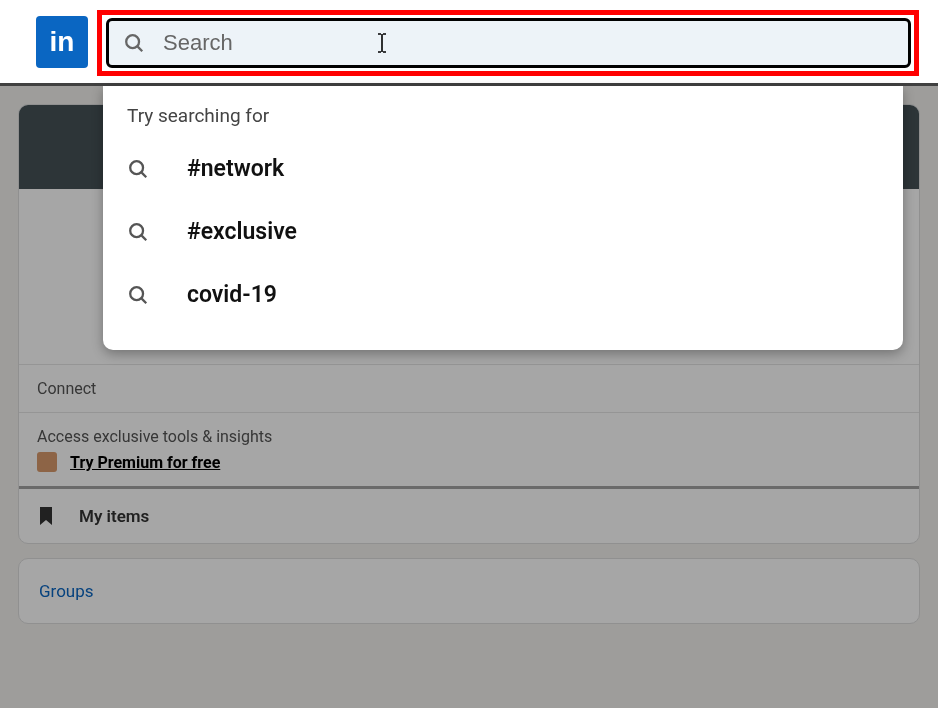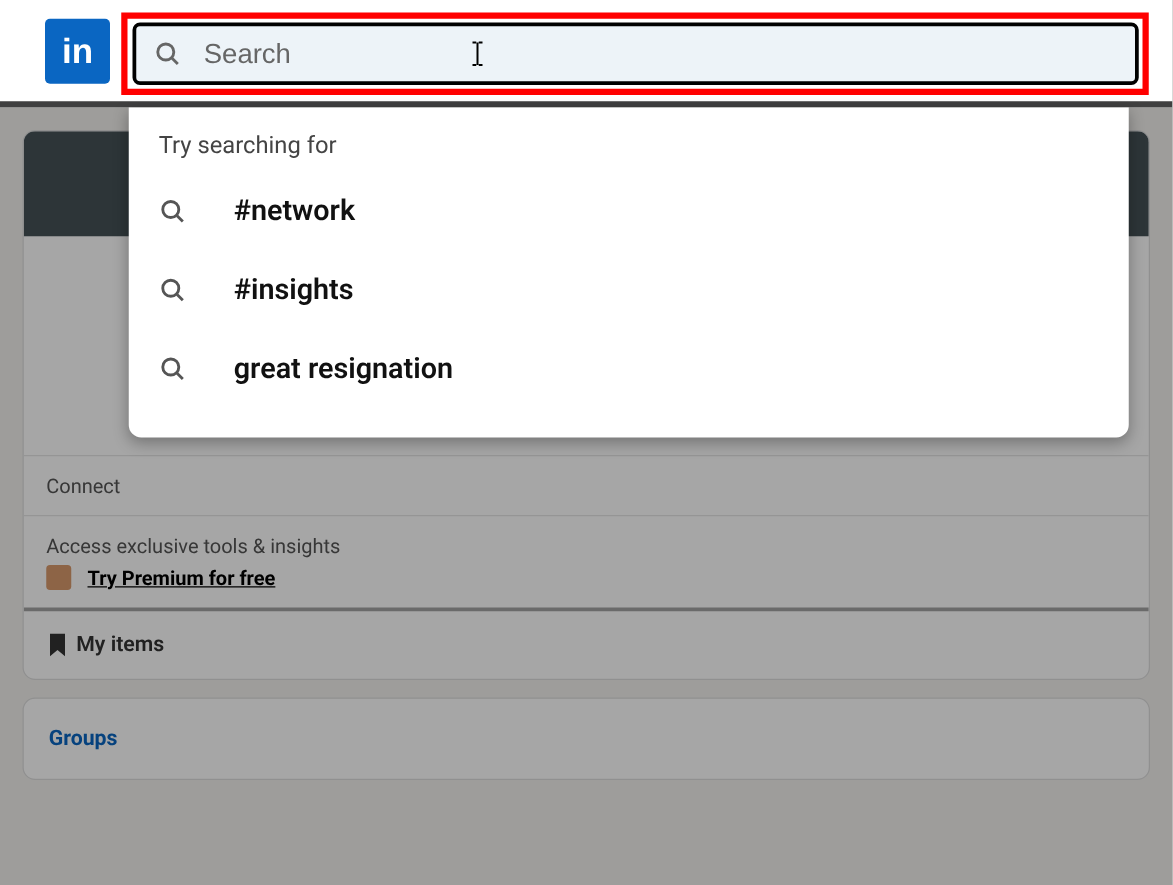--- a/index.html
+++ b/index.html
@@ -7,21 +7,21 @@
     font-family: -apple-system, BlinkMacSystemFont, "Segoe UI", Roboto, sans-serif;
     background: #f3f2ef;
     width: 938px;
     height: 708px;
     overflow: hidden;
     position: relative;
   }
   .topbar {
     background: #fff;
     height: 86px;
-    border-bottom: 5px solid #404040;
+    border-bottom: 3px solid #404040;
     position: relative;
     z-index: 10;
     display: flex;
     align-items: center;
     padding-left: 36px;
   }
   .logo {
     width: 52px;
     height: 52px;
     background: #0a66c2;
@@ -157,30 +157,30 @@
     border-bottom: 3px solid #a3a3a3;
   }
   .prem-label { color: #555; font-size: 16px; margin-bottom: 6px;}
   .prem-link-row { display:flex; align-items:center; gap:13px;}
   .prem-chip {
     width: 20px; height: 20px; background: #d99a6c; border-radius:3px;
   }
   .prem-link { font-weight:700; text-decoration: underline; font-size:16px; color:#000;}
   .items-row {
     padding: 16px 18px;
-    display:flex; align-items:center; gap:6px;
+    display:flex; align-items:center; gap:24px;
   }
   .bookmark-icon { color:#333; }
   .items-text { font-weight:600; font-size:17px; color:#333;}
   .groups-card {
     padding: 22px 20px;
   }
   .groups-link {
     color: #0a66c2;
-    font-weight:700;
+    font-weight:400;
     font-size:17px;
   }
   svg { display:block; }
 </style>
 </head>
 <body>
 
 <div class="topbar">
   <div class="logo">
     <span class="logo-text">in</span>
@@ -243,24 +243,24 @@
     </span>
     <span class="suggestion-text">#network</span>
   </div>
   <div class="suggestion">
     <span class="sicon">
       <svg width="22" height="22" viewBox="0 0 24 24" fill="none" stroke="currentColor" stroke-width="2.5">
           <circle cx="10.5" cy="10.5" r="7"></circle>
           <line x1="21" y1="21" x2="16" y2="16"></line>
         </svg>
     </span>
-    <span class="suggestion-text">#insights</span>
+    <span class="suggestion-text">#exclusive</span>
   </div>
   <div class="suggestion">
     <span class="sicon">
       <svg width="22" height="22" viewBox="0 0 24 24" fill="none" stroke="currentColor" stroke-width="2.5">
           <circle cx="10.5" cy="10.5" r="7"></circle>
           <line x1="21" y1="21" x2="16" y2="16"></line>
         </svg>
     </span>
-    <span class="suggestion-text">great resignation</span>
+    <span class="suggestion-text">covid-19</span>
   </div>
 </div>
 
 </body></html>

